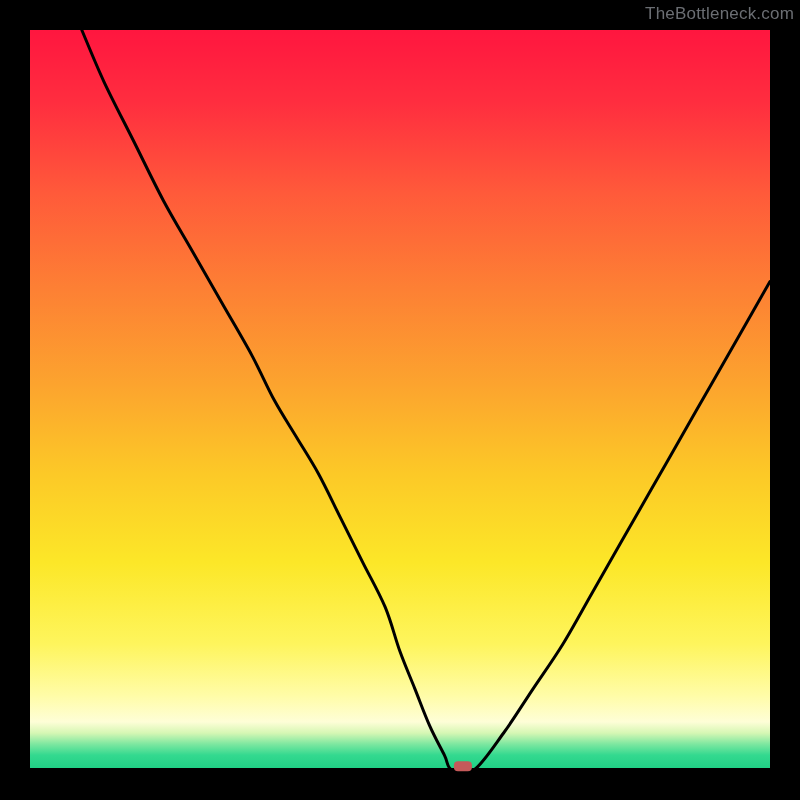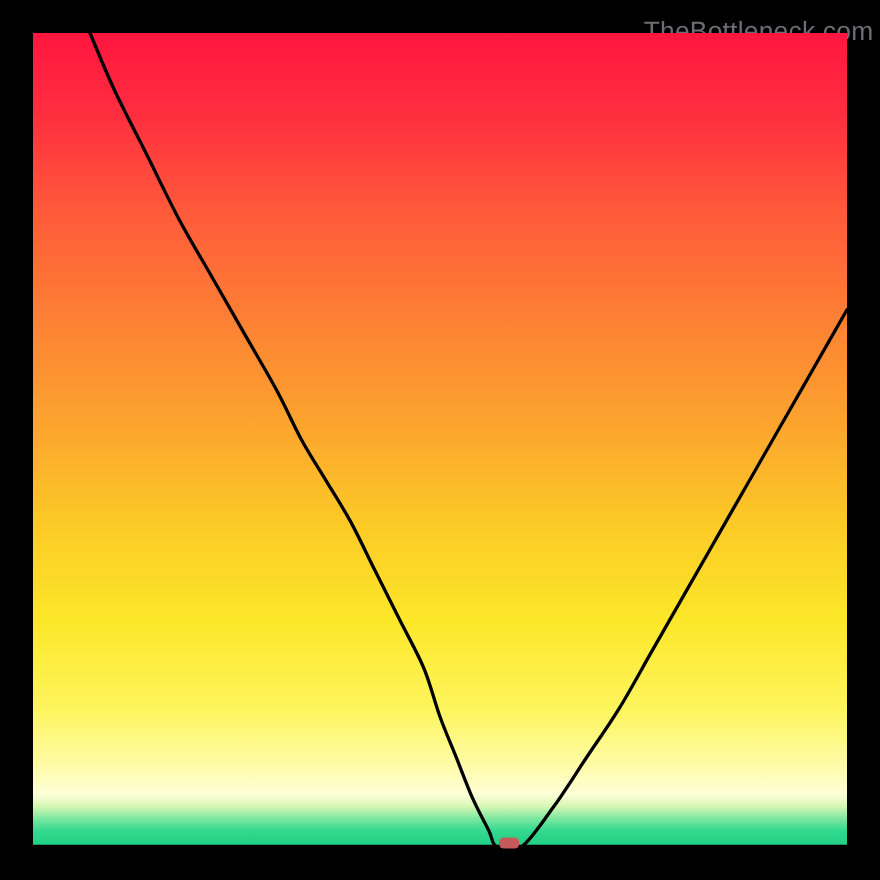--- a/index.html
+++ b/index.html
@@ -45,24 +45,24 @@
   .plot-area svg {
     position: absolute;
     left: 0;
     top: 0;
     width: 740px;
     height: 740px;
     overflow: visible;
   }
   .watermark {
     position: absolute;
-    top: 15px;
+    top: 4px;
     right: 6px;
     color: #6b6e73;
-    font-size: 24px;
+    font-size: 17px;
     font-weight: 500;
     letter-spacing: 0.2px;
     font-family: Arial, Helvetica, sans-serif;
     text-align: center;
   }
 </style>
 </head>
 <body>
 
 <div class="frame">

